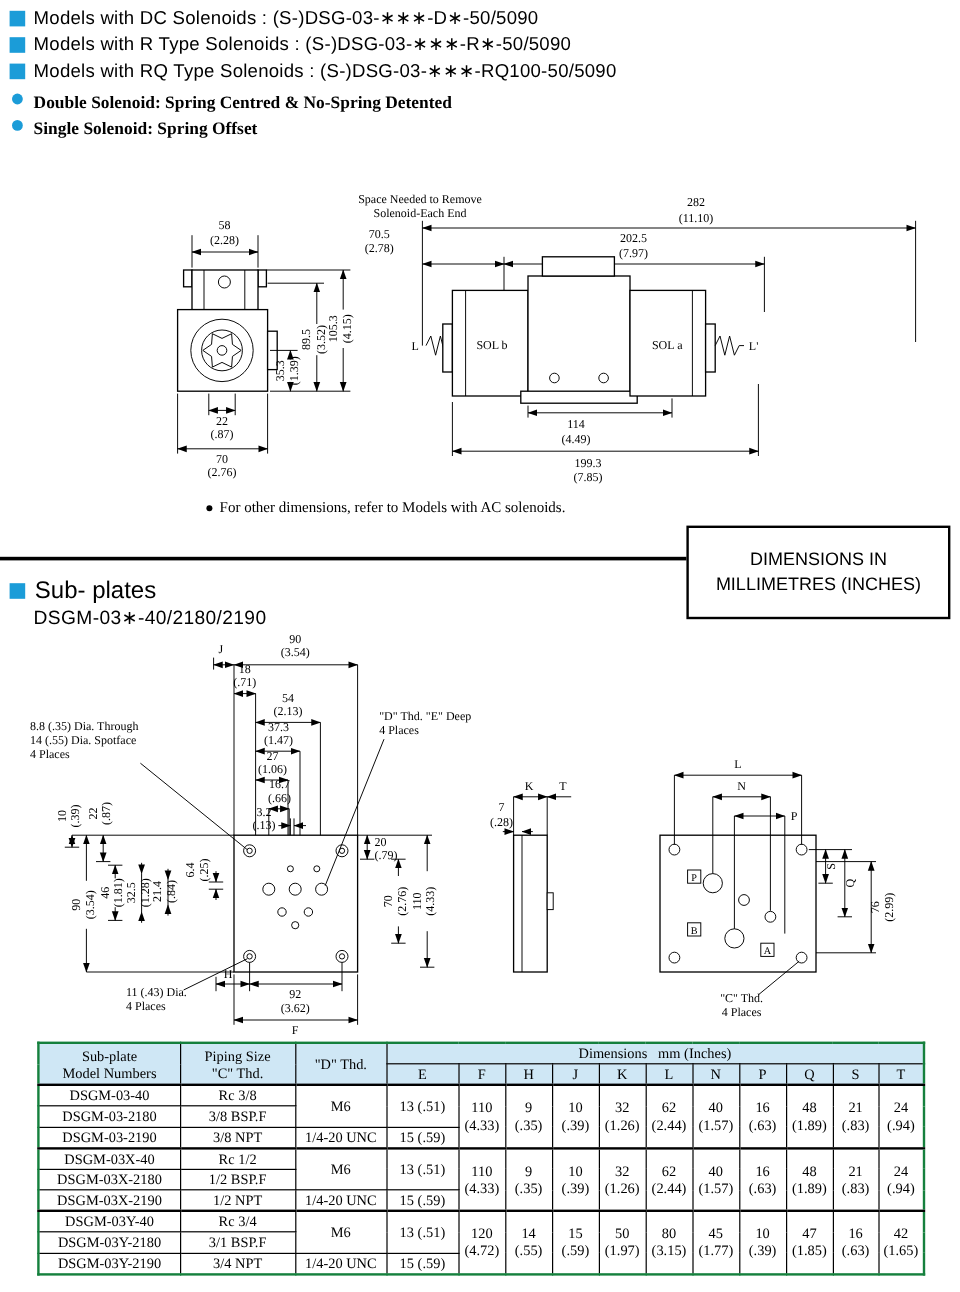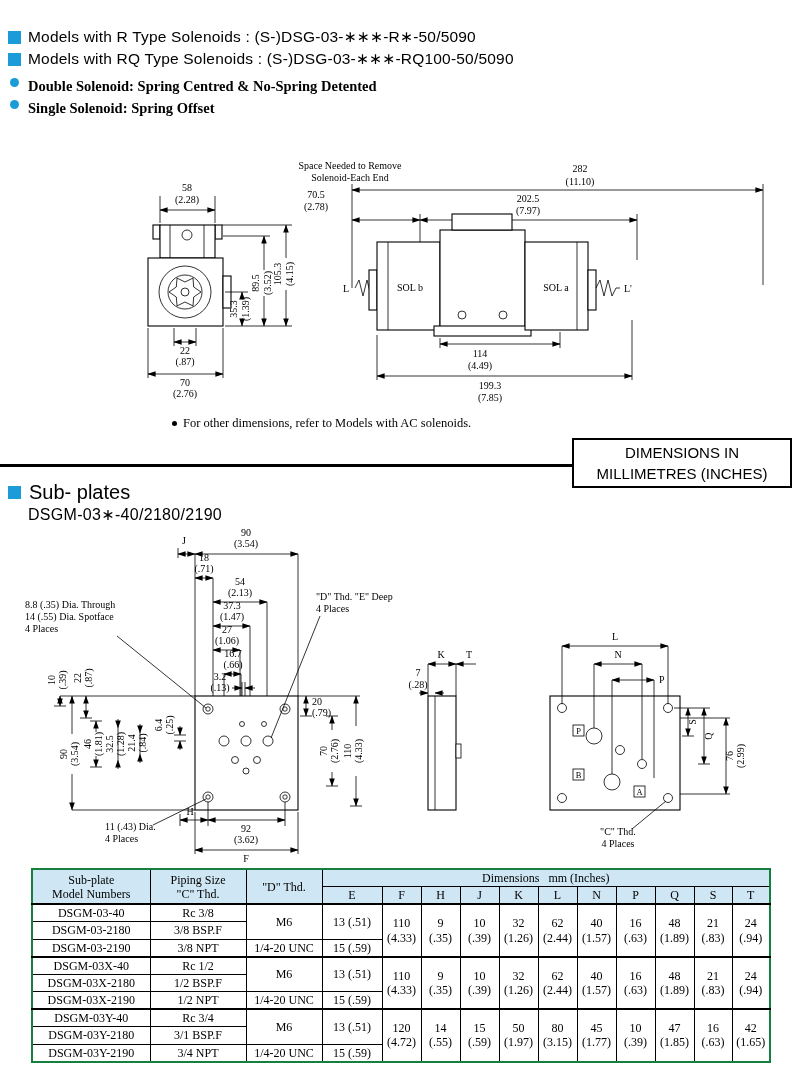--- a/index.html
+++ b/index.html
@@ -19,40 +19,44 @@
   .te { text-anchor:end; }
   .dl { stroke:#000; stroke-width:0.8; fill:none; }
   .shape { stroke:#000; stroke-width:1.1; fill:#fff; }
   .thin { stroke:#000; stroke-width:0.8; fill:#fff; }
 
   .note-line { position:absolute; font-family:"Liberation Serif",serif; font-size:12.5px;
                display:flex; align-items:center; gap:6px; }
   .note-line .dot2 { width:5px; height:5px; border-radius:50%; background:#000; flex:0 0 auto; }
 
   .dim-box { position:absolute; border:2px solid #000; background:#fff; text-align:center;
-             font-size:15px; line-height:1.4; padding:2px 4px; }
+             font-size:15px; line-height:1.4; padding:16px 4px; }
   .rule { position:absolute; background:#000; }
 
   .sub-title { position:absolute; display:flex; align-items:center; gap:8px; font-size:20px; }
   .sub-model { position:absolute; font-size:16px; letter-spacing:0.3px; }
 
   table.tbl { position:absolute; left:31px; top:868px; width:738px; border-collapse:collapse;
               table-layout:fixed; font-family:"Liberation Serif",serif; font-size:12px;
               border:2px solid #15803d; }
   .tbl th, .tbl td { border:1px solid #000; text-align:center; vertical-align:middle;
                      padding:1px 1px; line-height:1.18; }
   .tbl thead th { background:#cfe7f5; font-weight:normal; }
   .tbl .pre { white-space:pre;margin-left:20px; }
   .tbl tr.gtop td { border-top:2px solid #000; }
 </style>
 </head>
 <body>
 
 <div class="page">
 
+  <div class="model-line" style="top:6px">
+    <span class="sq" style="background:#1b9cd8"></span>
+    <span>Models with DC Solenoids : (S-)DSG-03-∗∗∗-D∗-50/5090</span>
+  </div>
   <div class="model-line" style="top:28px">
     <span class="sq" style="background:#1b9cd8"></span>
     <span>Models with R Type Solenoids : (S-)DSG-03-∗∗∗-R∗-50/5090</span>
   </div>
   <div class="model-line" style="top:50px">
     <span class="sq" style="background:#1b9cd8"></span>
     <span>Models with RQ Type Solenoids : (S-)DSG-03-∗∗∗-RQ100-50/5090</span>
   </div>
   <div class="feature-line" style="top:78px">
     <span class="dot" style="background:#1b9cd8"></span>

